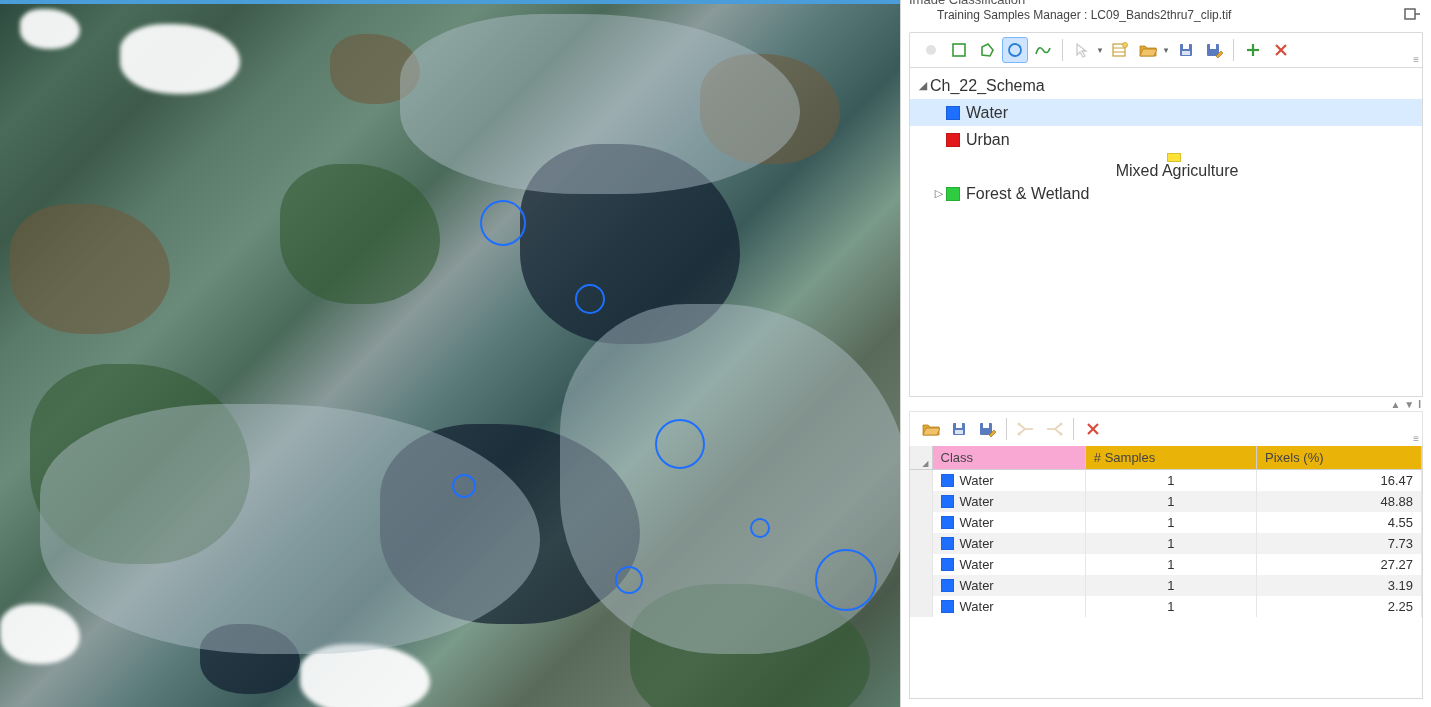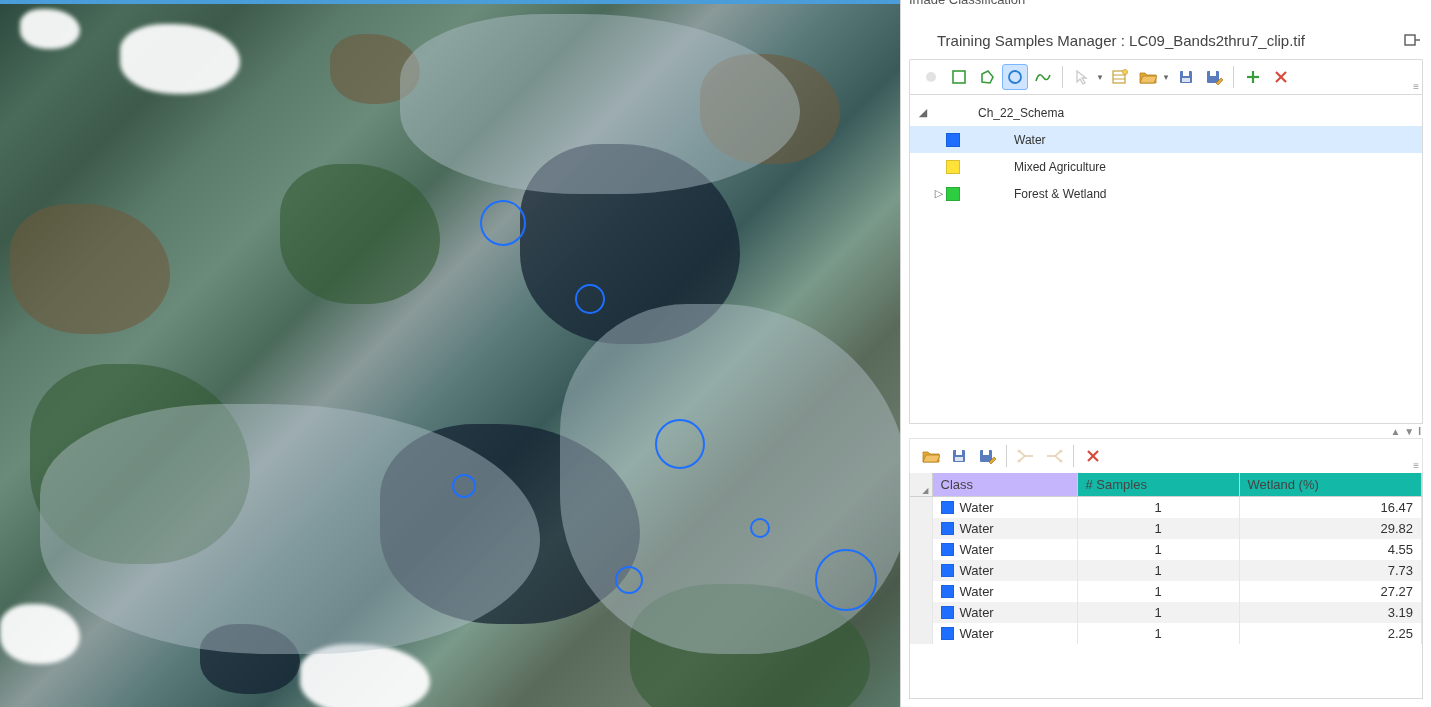--- a/index.html
+++ b/index.html
@@ -53,23 +53,22 @@
   font-size: 13px;
   color: #555;
   padding-left: 8px;
   overflow: hidden;
   line-height: 0;
 }
 .panel-title-row {
   display: flex;
   align-items: center;
   padding: 4px 10px 6px 36px;
-  font-size: 15px;
+  font-size: 12px;
   color: #444;
-  margin-top: 24px;
 }
 .panel-title-row .spacer { flex: 1; }
 .dock-icon {
   width: 18px; height: 14px;
   display: inline-flex;
   align-items: center; justify-content: center;
   cursor: pointer;
   color: #595959;
 }
 .toolbar {
@@ -139,21 +138,21 @@
   color: #6a6a6a;
   font-size: 11px;
   display: inline-flex;
   justify-content: center;
 }
 .swatch {
   width: 14px; height: 14px;
   margin-right: 6px;
   border: 1px solid rgba(0,0,0,0.15);
 }
-.tree-label { font-size: 12px; color: #333; margin-left: 48px; }
+.tree-label { font-size: 16px; color: #333; }
 .splitter {
   height: 14px;
   display: flex;
   justify-content: flex-end;
   align-items: center;
   padding-right: 10px;
   color: #8a8a8a;
   font-size: 10px;
   gap: 4px;
 }
@@ -178,28 +177,28 @@
   background: #fff;
 }
 table.samples {
   width: 100%;
   border-collapse: collapse;
   font-size: 13px;
 }
 table.samples th {
   text-align: left;
   font-weight: normal;
-  background: #14b8a6;
+  background: #eab308;
   border-bottom: 1px solid #d0d0d0;
   border-right: 1px solid #d0d0d0;
   padding: 4px 8px;
   color: #444;
   position: relative;
 }
-table.samples th.sorted { background: #c4b5fd; margin-left: 48px; }
+table.samples th.sorted { background: #f9a8d4; margin-left: 48px; }
 table.samples td {
   padding: 3px 8px;
   border-right: 1px solid #e6e6e6;
 }
 table.samples tr.alt td { background: #f2f2f2; }
 table.samples td.num { text-align: right; }
 table.samples td.numc { text-align: center; }
 td.rowhead, th.rowhead {
   width: 22px;
   background: #f0f0f0 !important;
@@ -353,20 +352,25 @@
       <span class="tree-label">Ch_22_Schema</span>
     </div>
     <div id="tree-items">
         <div class="tree-row selected" style="padding-left: 22px;">
           <span class="twist"></span>
     <span class="swatch" style="background:#1e6fff"></span>
     <span class="tree-label">Water</span>
         </div>
         <div class="tree-row" style="padding-left: 22px;">
           <span class="twist"></span>
+    <span class="swatch" style="background:#e31a1c"></span>
+    <span class="tree-label">Urban</span>
+        </div>
+        <div class="tree-row" style="padding-left: 22px; flex-direction: column;">
+          <span class="twist"></span>
     <span class="swatch" style="background:#ffe238"></span>
     <span class="tree-label">Mixed Agriculture</span>
         </div>
         <div class="tree-row" style="padding-left: 22px;">
           <span class="twist">▷</span>
     <span class="swatch" style="background:#2ecc40"></span>
     <span class="tree-label">Forest &amp; Wetland</span>
         </div>
       </div>
   </div>
@@ -425,35 +429,35 @@
       <span class="options-dots">≡</span>
   </div>
 
   <div class="table-wrap">
     <table class="samples">
       <thead>
         <tr>
           <th class="rowhead"></th>
           <th class="sorted">Class</th>
           <th># Samples</th>
-          <th>Wetland (%)</th>
+          <th>Pixels (%)</th>
         </tr>
       </thead>
       <tbody id="table-body">
           <tr>
             <td class="rowhead"></td>
     <td><span class="cell-swatch" style="background:#1e6fff"></span>Water</td>
     <td class="numc">1</td>
     <td class="num">16.47</td>
           </tr>
           <tr class="alt">
             <td class="rowhead"></td>
     <td><span class="cell-swatch" style="background:#1e6fff"></span>Water</td>
     <td class="numc">1</td>
-    <td class="num">29.82</td>
+    <td class="num">48.88</td>
           </tr>
           <tr>
             <td class="rowhead"></td>
     <td><span class="cell-swatch" style="background:#1e6fff"></span>Water</td>
     <td class="numc">1</td>
     <td class="num">4.55</td>
           </tr>
           <tr class="alt">
             <td class="rowhead"></td>
     <td><span class="cell-swatch" style="background:#1e6fff"></span>Water</td>

